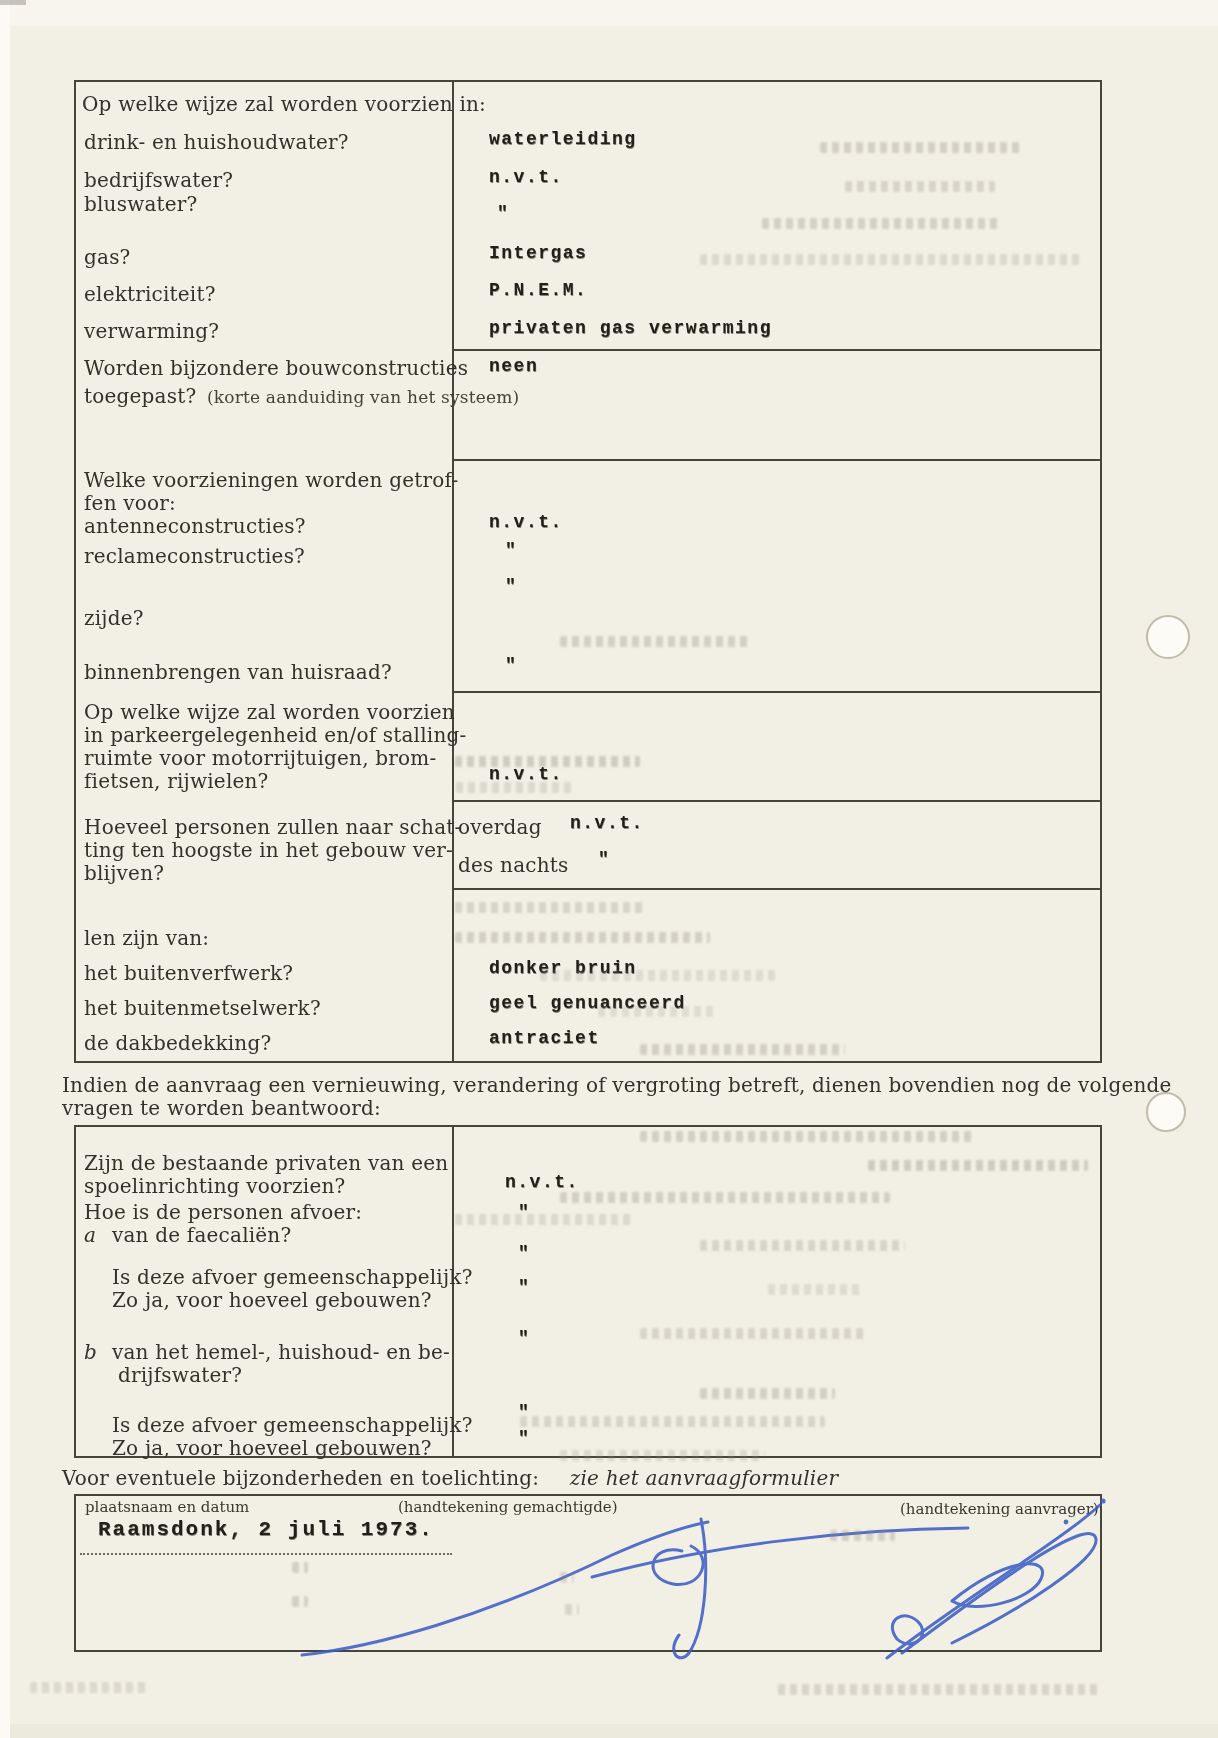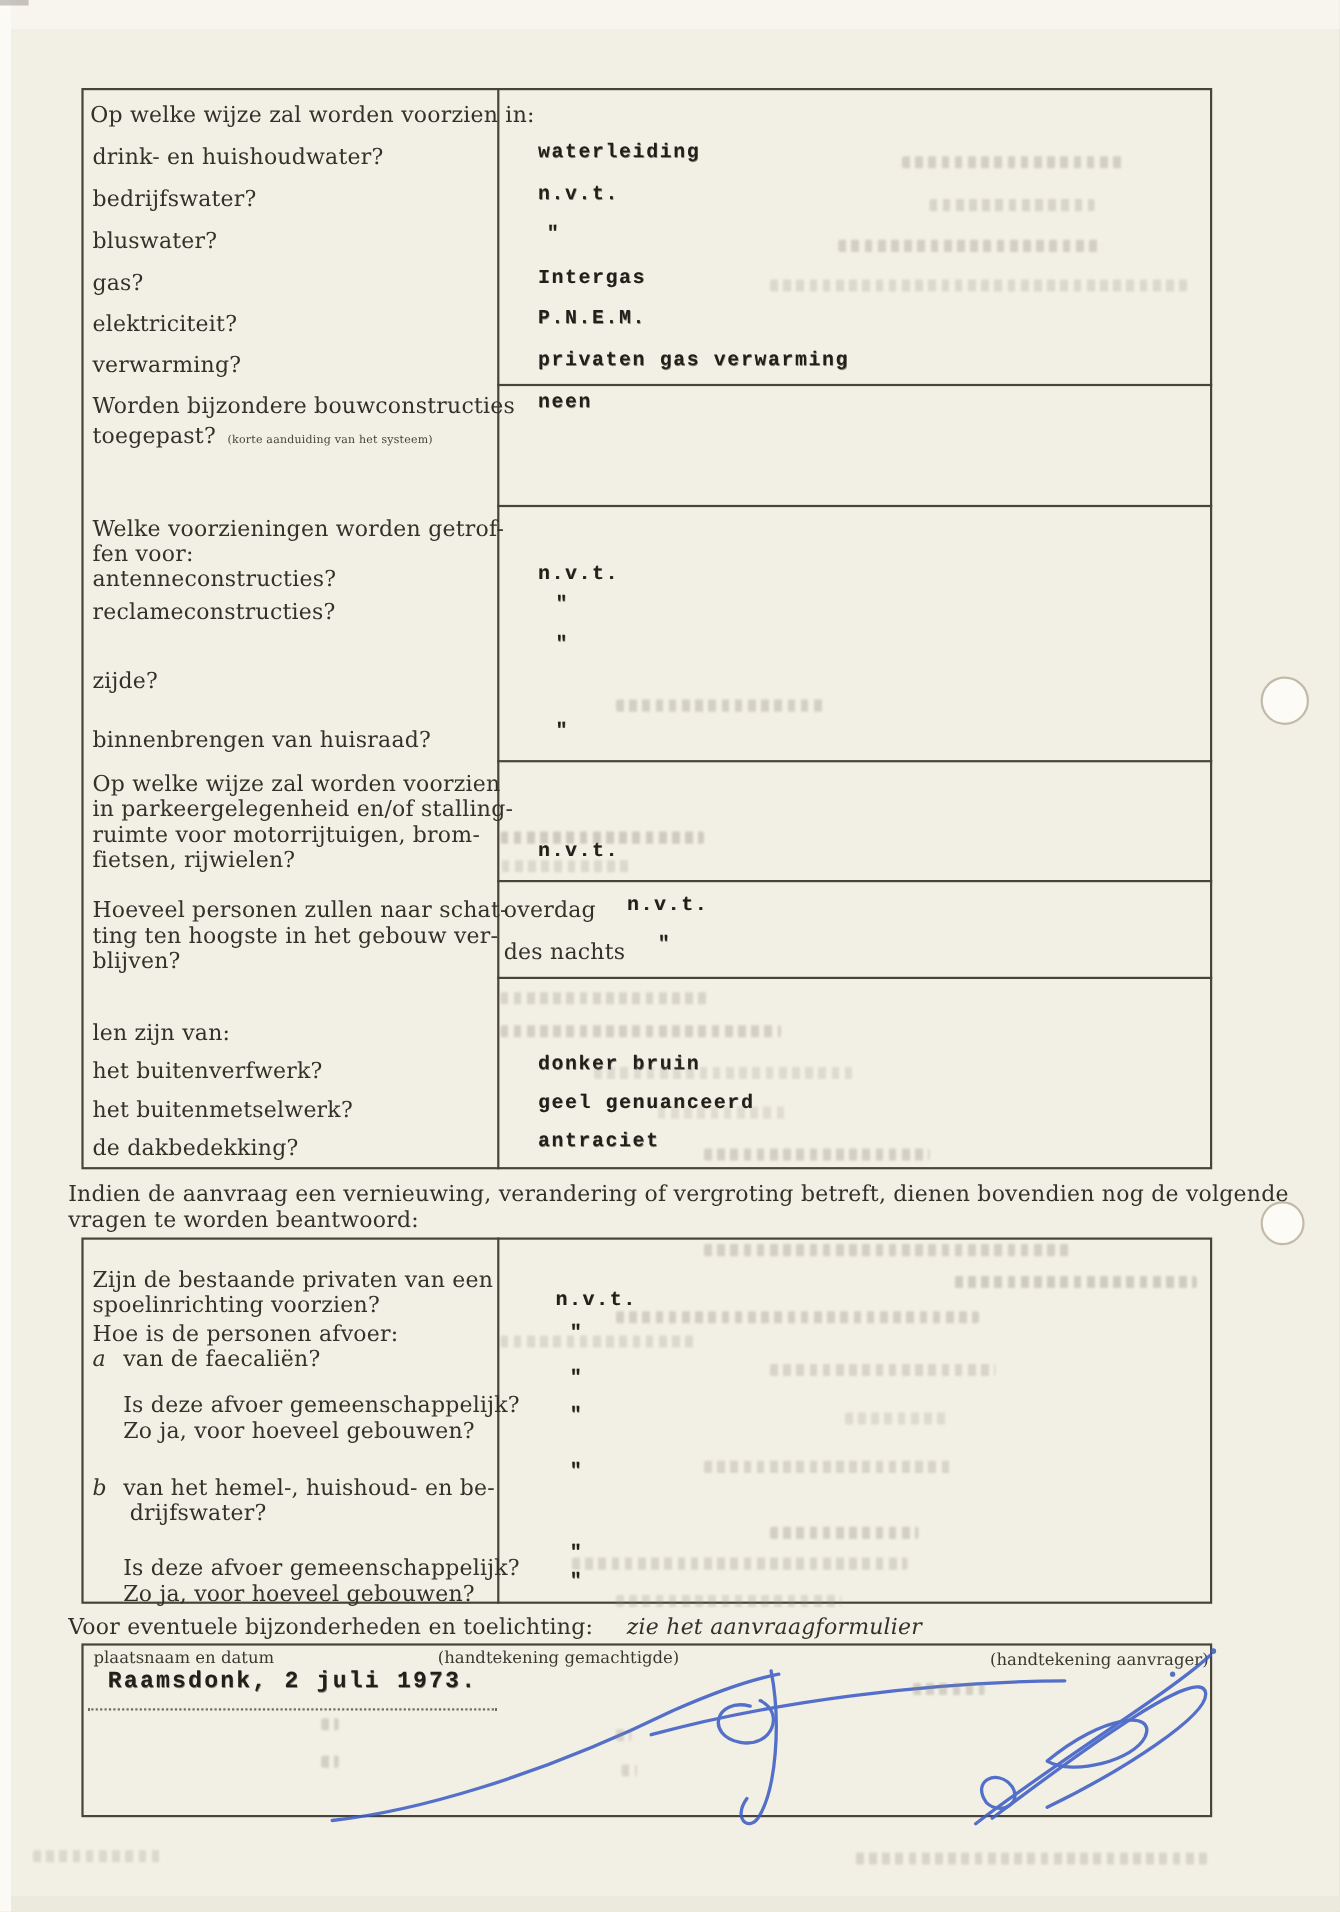--- a/index.html
+++ b/index.html
@@ -6,21 +6,21 @@
   .page {
     position:relative; width:1218px; height:1738px; overflow:hidden;
     background:
       linear-gradient(90deg, #fbfaf5 0 10px, rgba(0,0,0,0) 10px),
       linear-gradient(180deg, #f7f5ee 0 26px, rgba(0,0,0,0) 26px),
       linear-gradient(0deg, #ece9dd 0 14px, rgba(0,0,0,0) 14px),
       #f2efe4;
     font-family:"DejaVu Serif", serif;
   }
   .q  { position:absolute; font-family:"DejaVu Serif",serif; font-size:20px; color:#34312b; white-space:nowrap; letter-spacing:.2px; }
-  .qs { font-size:10px; color:#45423a;margin-top:38px; }
+  .qs { font-size:17px; color:#45423a;margin-top:38px; }
   .it { font-style:italic; }
   .a  { position:absolute; font-family:"Liberation Mono","DejaVu Sans Mono",monospace; font-weight:bold;
         font-size:18px; color:#221f1a; letter-spacing:1.5px; white-space:nowrap;
         text-shadow:0.5px 0.5px 0 rgba(34,30,24,.5); }
   .lbl{ position:absolute; font-family:"DejaVu Serif",serif; font-size:15px; color:#3a372f; white-space:nowrap; }
   .box    { position:absolute; border:2px solid #47443a; box-sizing:border-box; }
   .line-h { position:absolute; height:0; border-top:2px solid #47443a; }
   .line-v { position:absolute; width:0; border-left:2px solid #47443a; }
   .ghost  { position:absolute; height:11px; filter:blur(.8px); border-radius:2px;
             background:repeating-linear-gradient(90deg,#8d887b 0 7px,rgba(0,0,0,0) 7px 12px); }
@@ -47,21 +47,21 @@
   <div class="line-h" style="left:452px;top:888px;width:650px"></div>
 
   <div class="q" style="left:82px;top:92px">Op welke wijze zal worden voorzien in:</div>
 
   <div class="q" style="left:84px;top:130px">drink- en huishoudwater?</div>
   <div class="a" style="left:489px;top:129px">waterleiding</div>
 
   <div class="q" style="left:84px;top:168px">bedrijfswater?</div>
   <div class="a" style="left:489px;top:167px">n.v.t.</div>
 
-  <div class="q" style="left:84px;top:206px">bluswater?</div>
+  <div class="q" style="left:84px;top:192px">bluswater?</div>
   <div class="a" style="left:497px;top:203px">"</div>
 
   <div class="q" style="left:84px;top:245px">gas?</div>
   <div class="a" style="left:489px;top:243px">Intergas</div>
 
   <div class="q" style="left:84px;top:282px">elektriciteit?</div>
   <div class="a" style="left:489px;top:280px">P.N.E.M.</div>
 
   <div class="q" style="left:84px;top:319px">verwarming?</div>
   <div class="a" style="left:489px;top:318px">privaten gas verwarming</div>

